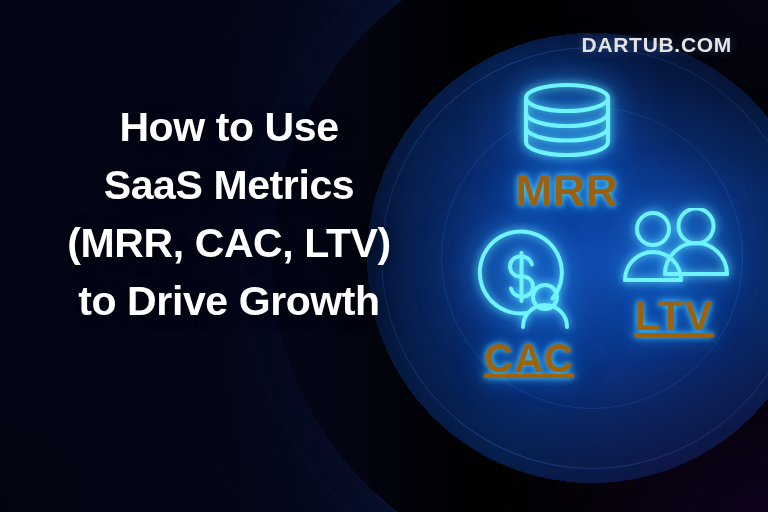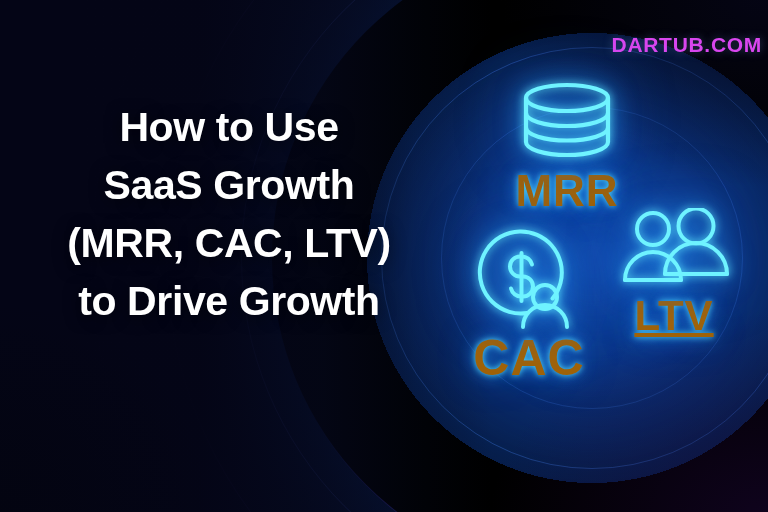--- a/index.html
+++ b/index.html
@@ -92,23 +92,23 @@
     left: 592px; top: 260px;
     transform: translate(-50%,-50%);
     border-radius: 50%;
     background: radial-gradient(circle, rgba(24,96,220,0.40) 0%, rgba(14,60,160,0.16) 45%, rgba(0,0,0,0) 72%);
     filter: blur(14px);
   }
 
   
   .brand {
     position: absolute;
-    right: 6px;
+    right: 36px;
     top: 33px;
-    color: #d946ef;
+    color: #e5e5e5;
     font-size: 21px;
     font-weight: bold;
     letter-spacing: 0.7px;
     text-shadow: 0 0 10px rgba(140,180,255,0.35);
   }
 
   
   .headline {
     position: absolute;
     left: 24px;
@@ -144,21 +144,21 @@
     filter:
       drop-shadow(0 0 4px rgba(95,235,255,0.95))
       drop-shadow(0 0 12px rgba(40,165,255,0.75))
       drop-shadow(0 0 26px rgba(25,110,240,0.5));
   }
 
   #metric-mrr { left: 515px; top: 82px; }
   #metric-mrr .metric-label { font-size: 44px; line-height: 46px; margin-top: 6px; }
 
   #metric-cac { left: 470px; top: 228px; }
-  #metric-cac .metric-label { font-size: 50px; line-height: 44px; margin-top: 2px; }
+  #metric-cac .metric-label { font-size: 40px; line-height: 44px; margin-top: 2px; text-decoration: underline; }
 
   #metric-ltv { left: 618px; top: 208px; }
   #metric-ltv .metric-label { font-size: 42px; line-height: 44px; margin-top: 2px; text-decoration: underline; }
 </style>
 </head>
 <body>
 
 <div id="canvas">
 
   <div class="bg-base"></div>
@@ -174,21 +174,21 @@
     <div class="ring-purple"></div>
   </div>
 
   <div class="bg-left-fade"></div>
   <div class="bg-corner-dark"></div>
 
   <div class="brand">DARTUB.COM</div>
 
   <div class="headline">
     <span class="hl">How to Use</span>
-    <span class="hl">SaaS Growth</span>
+    <span class="hl">SaaS Metrics</span>
     <span class="hl">(MRR, CAC, LTV)</span>
     <span class="hl">to Drive Growth</span>
   </div>
 
   <div class="metric" id="metric-mrr">
     <span class="icon-glow">
       <svg width="104" height="76" viewBox="0 0 104 76" fill="none" stroke="#6ff3ff" stroke-width="4.2" stroke-linecap="round" stroke-linejoin="round">
         <ellipse cx="52" cy="16" rx="41" ry="13"></ellipse>
         <path d="M11 16 V60 a41 13 0 0 0 82 0 V16"></path>
         <path d="M11 31 a41 13 0 0 0 82 0"></path>

